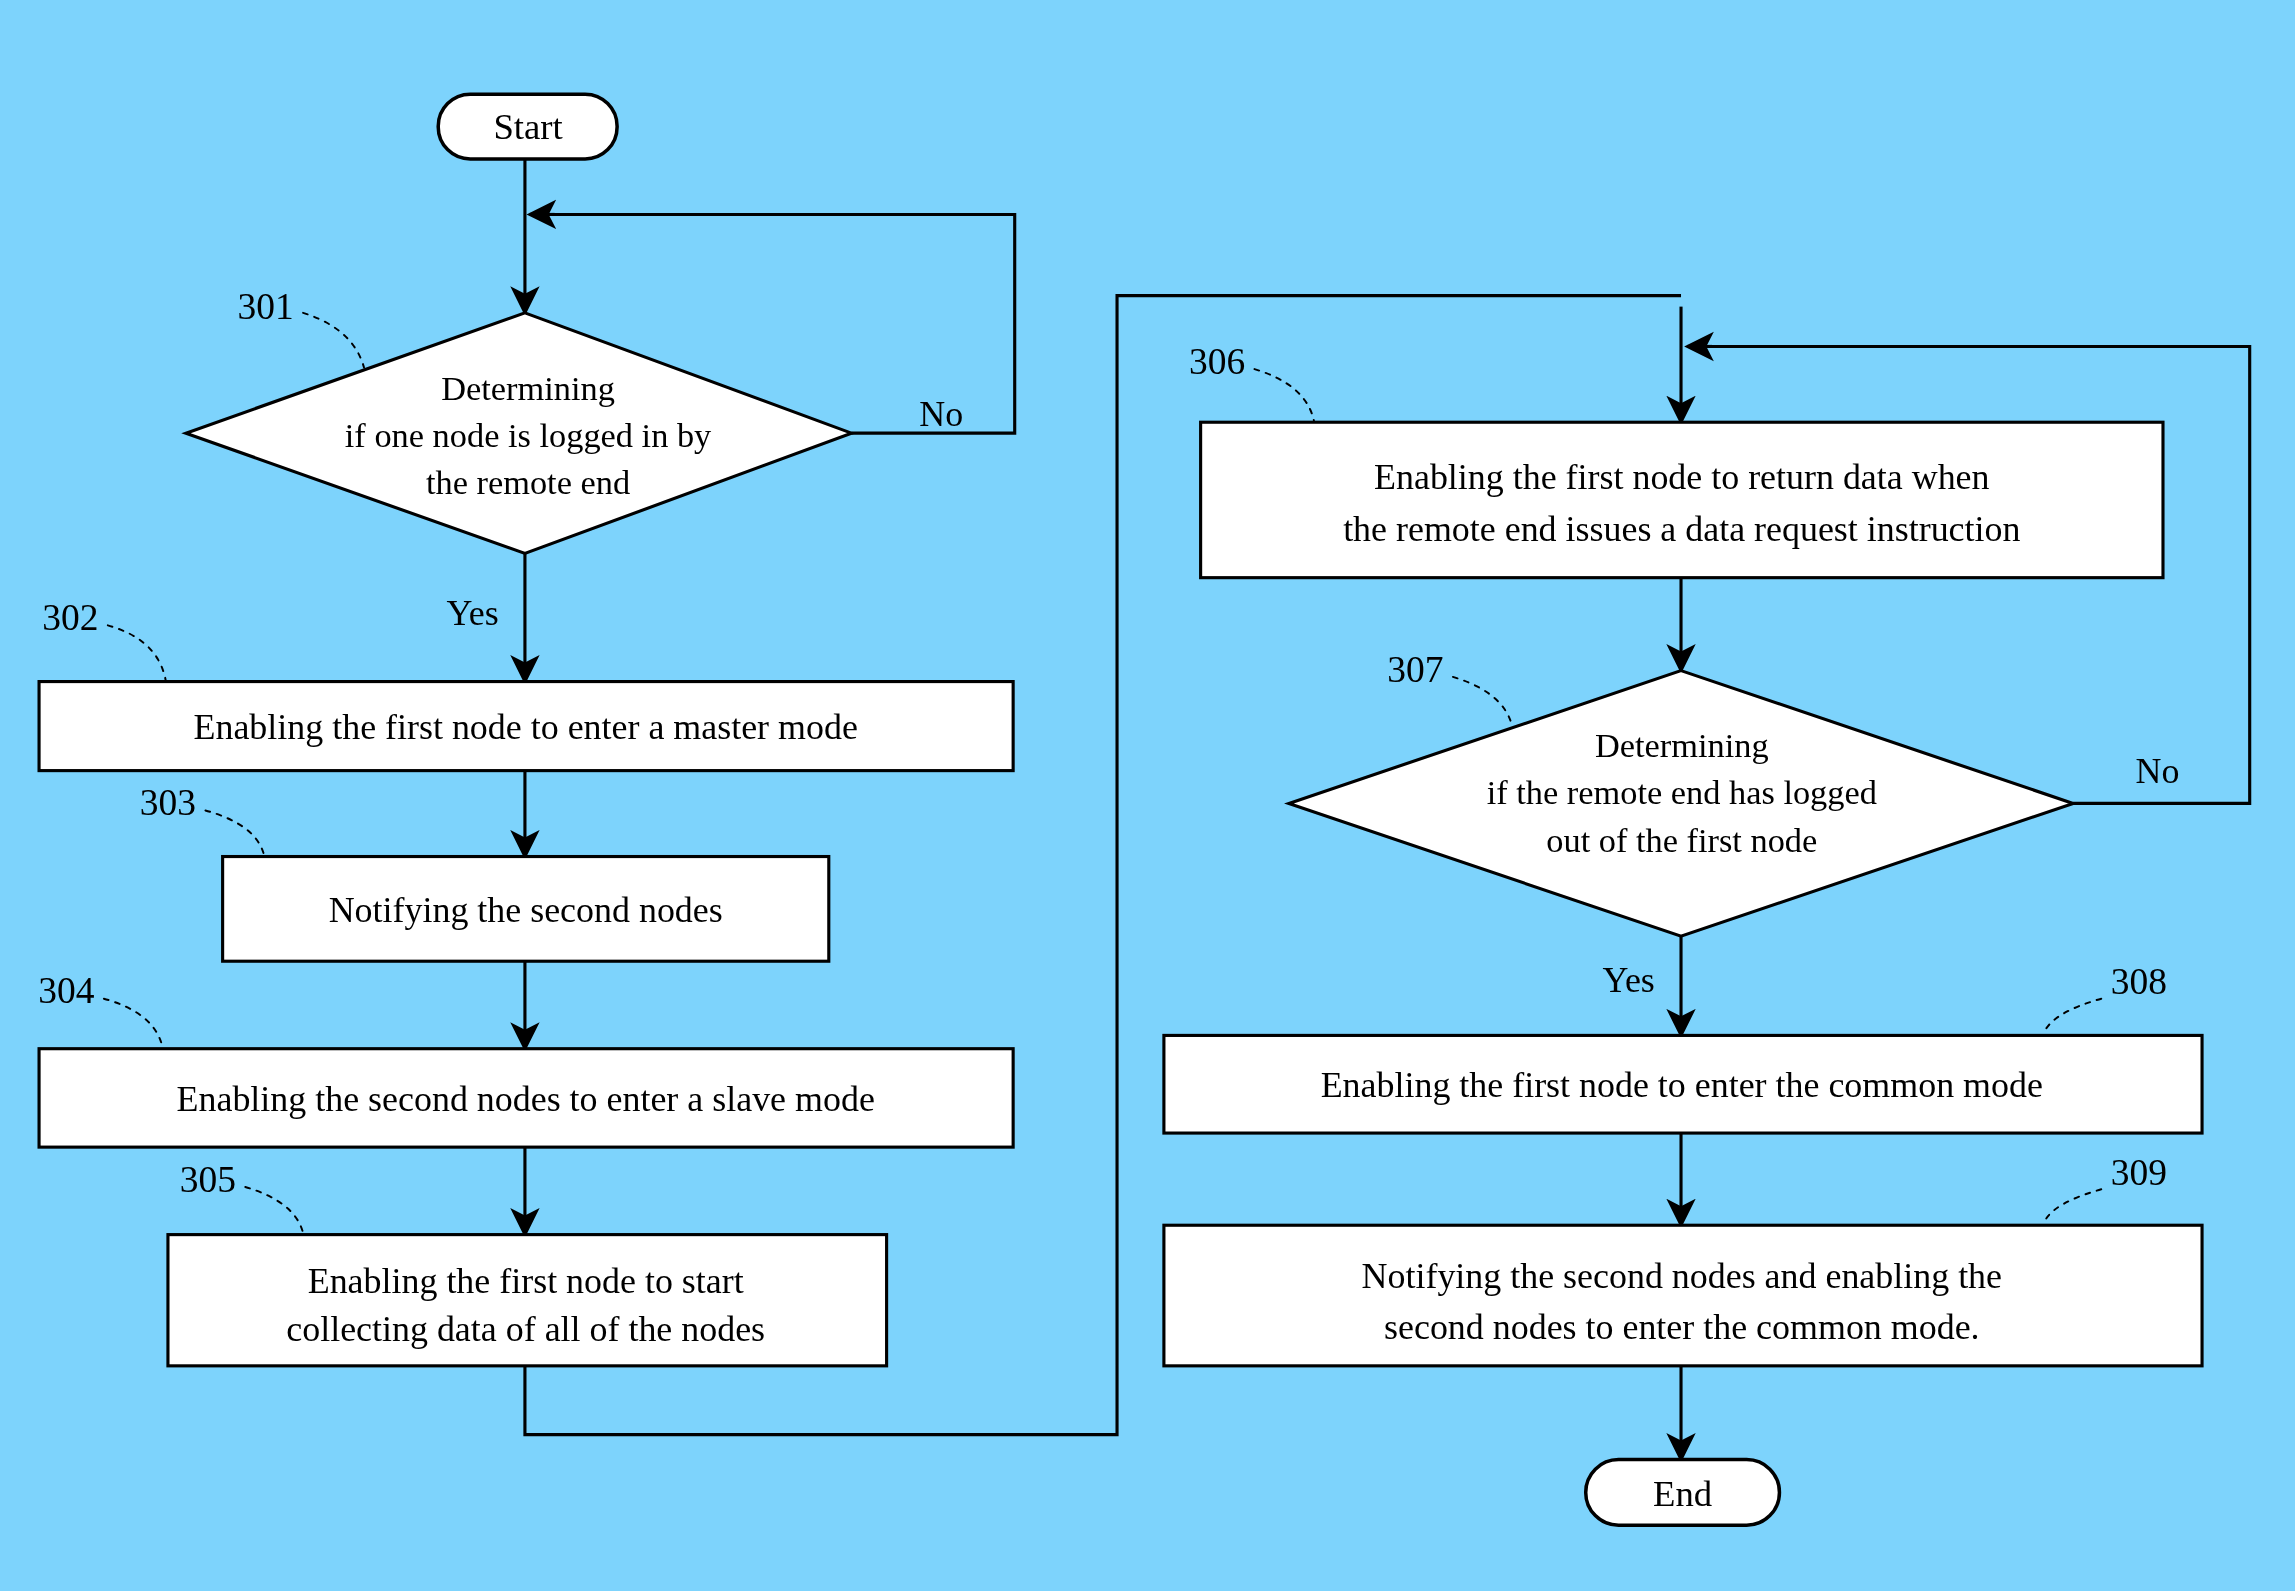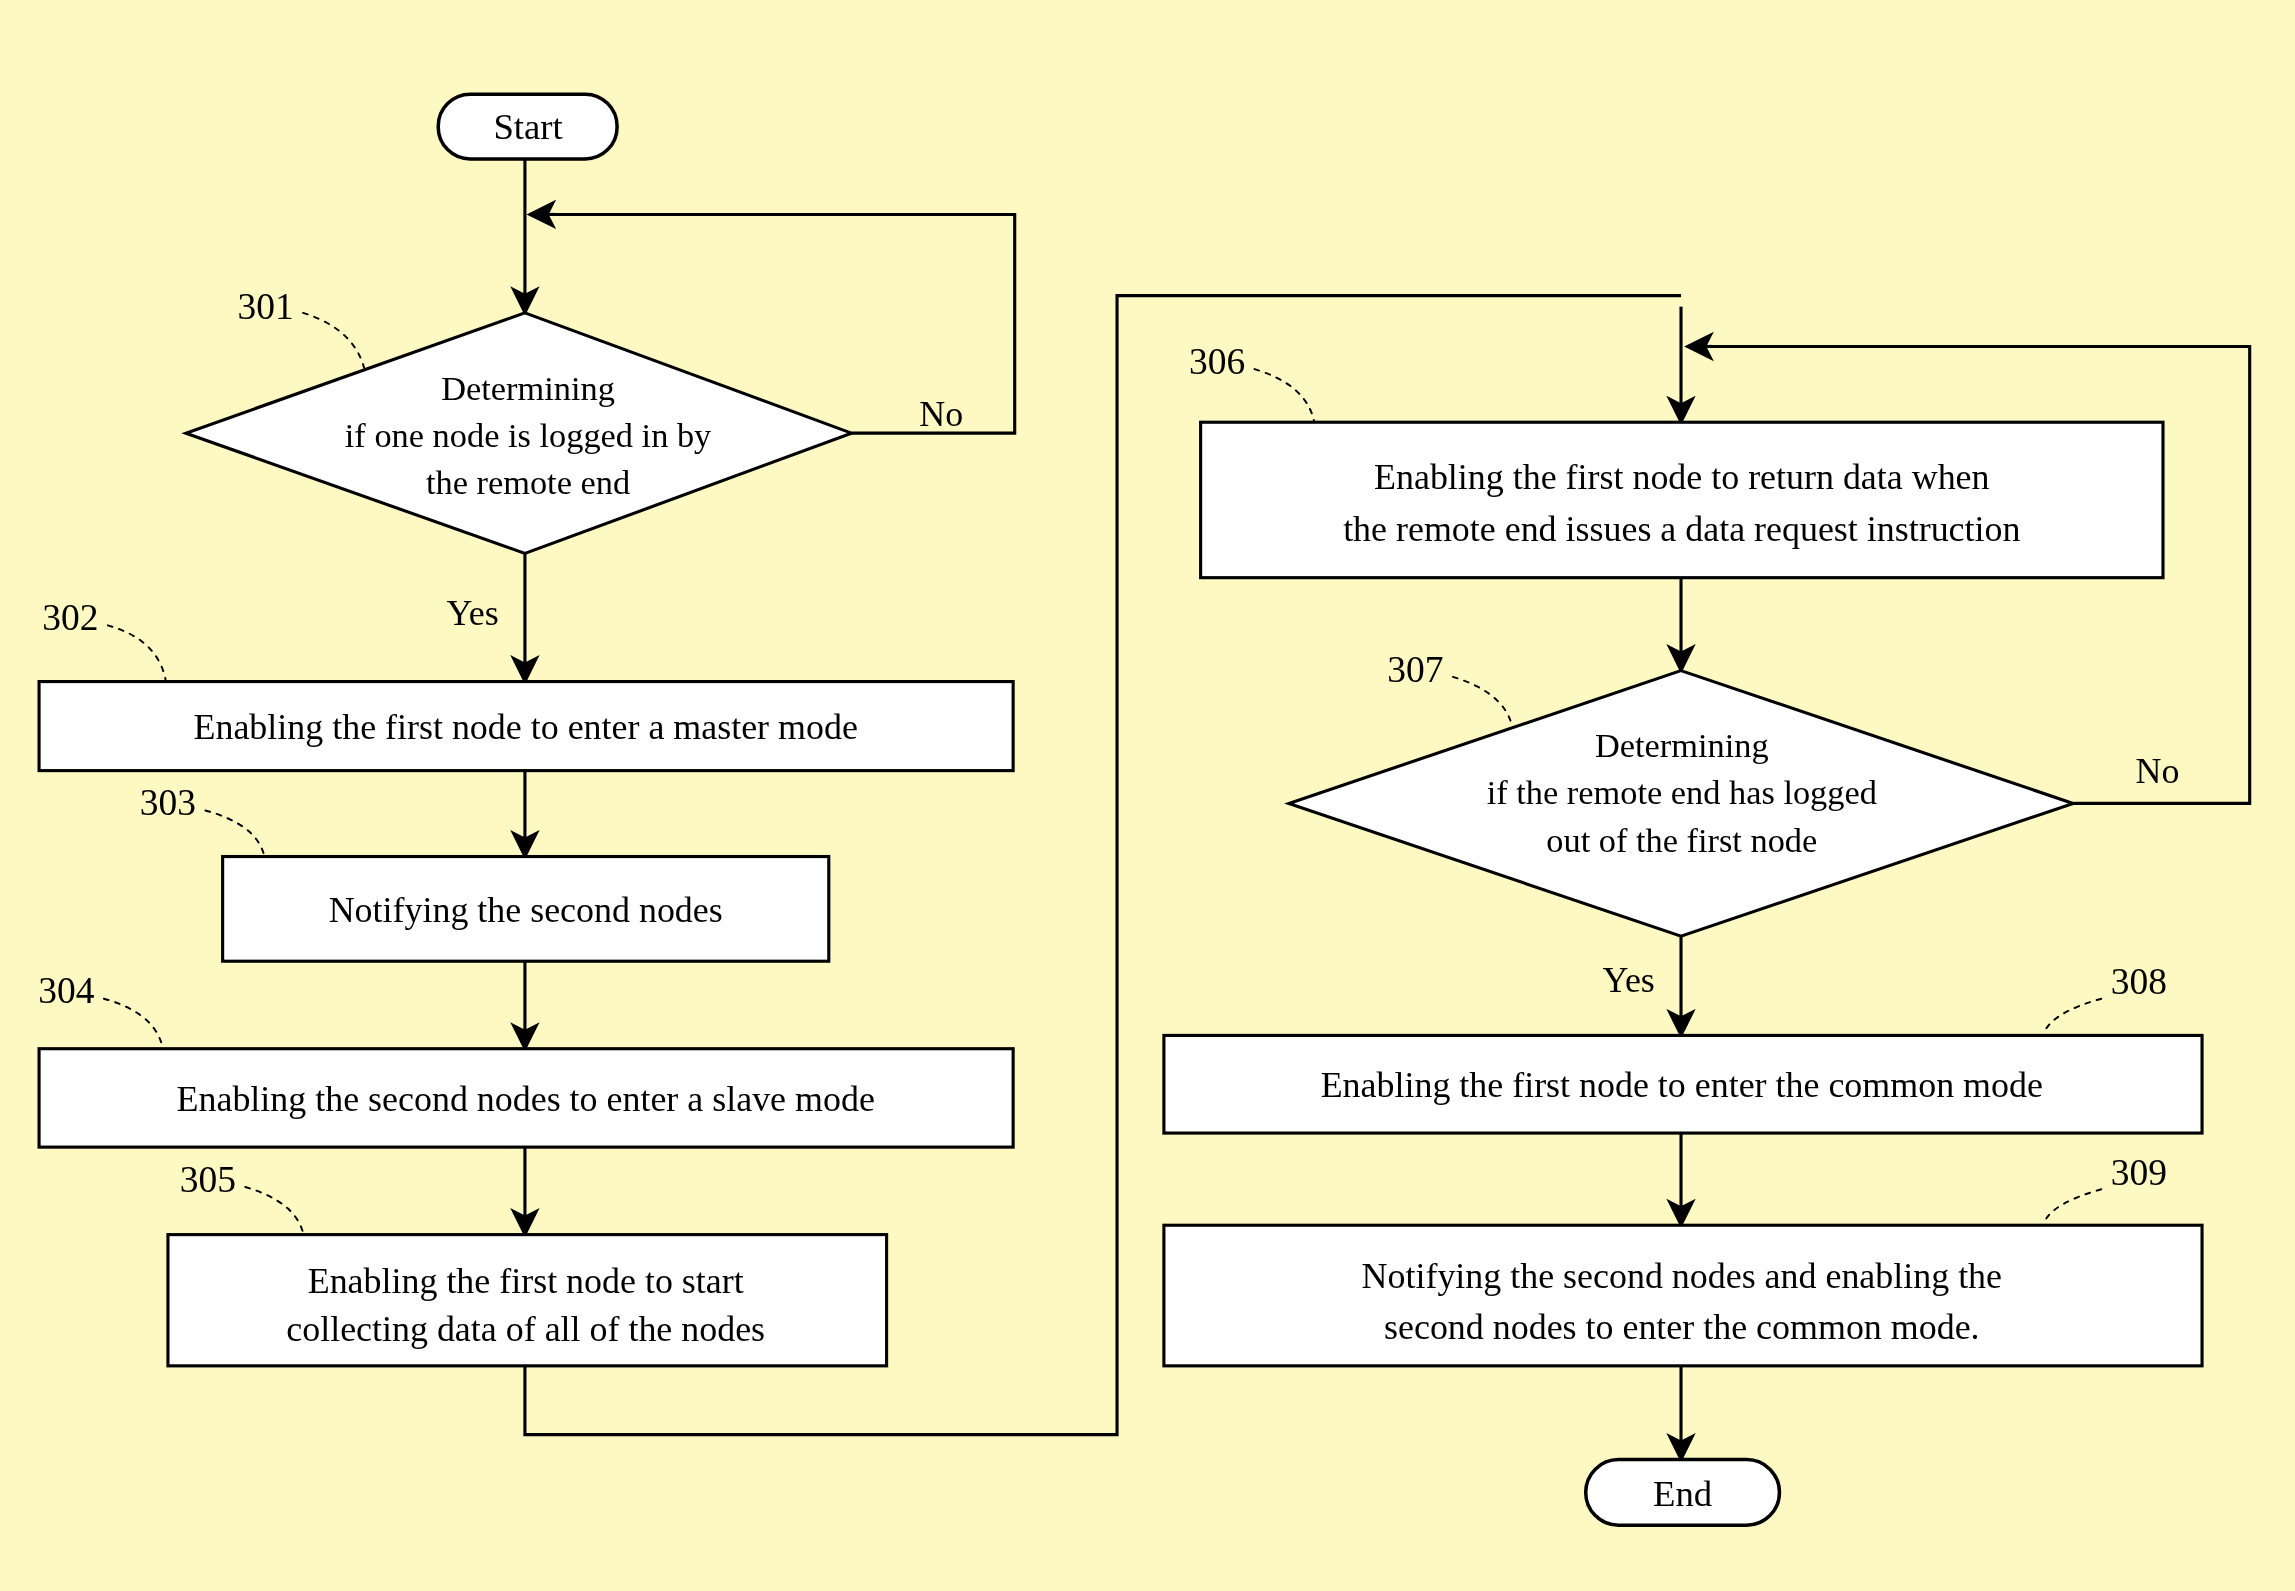--- a/index.html
+++ b/index.html
@@ -10,21 +10,21 @@
   body {
     width: 2295px;
     height: 1592px;
     font-family: "Liberation Serif", "DejaVu Serif", serif;
     overflow: hidden;
   }
   #flowchart-root {
     position: relative;
     width: 2295px;
     height: 1592px;
-    background: #fef9c3;
+    background: #7dd3fc;
   }
   svg.diagram {
     position: absolute;
     top: 0;
     left: 0;
     width: 2295px;
     height: 1592px;
   }
   .shape-stroke {
     fill: #ffffff;

